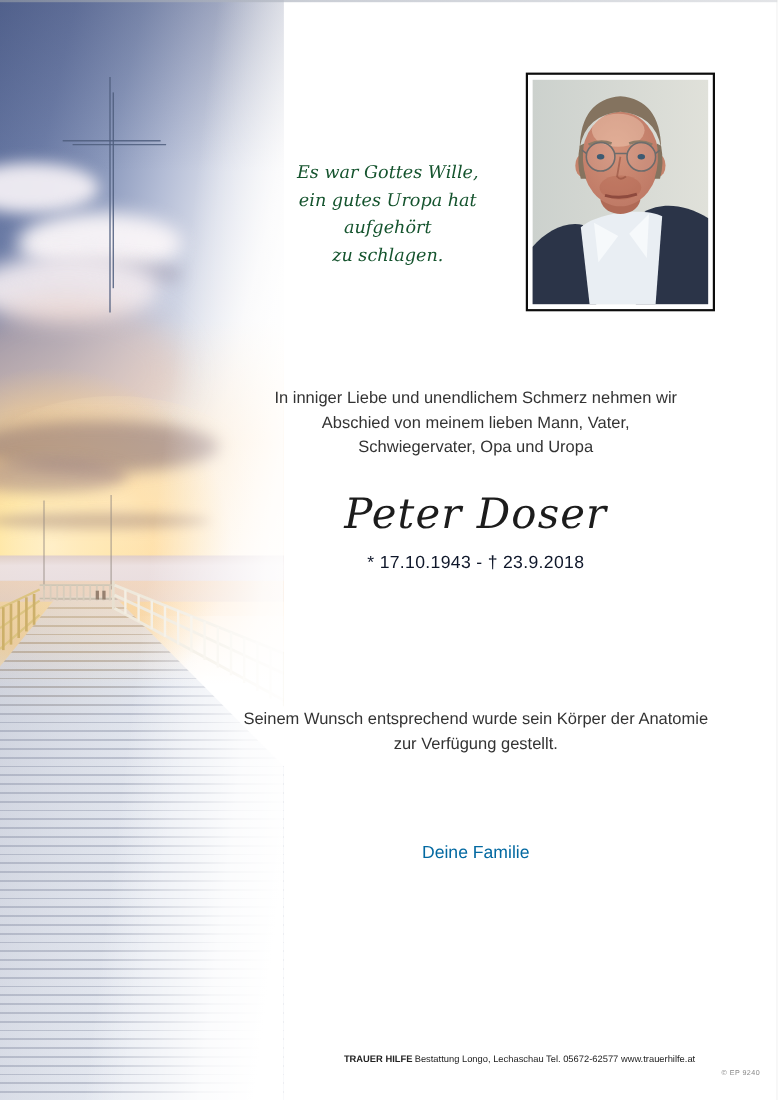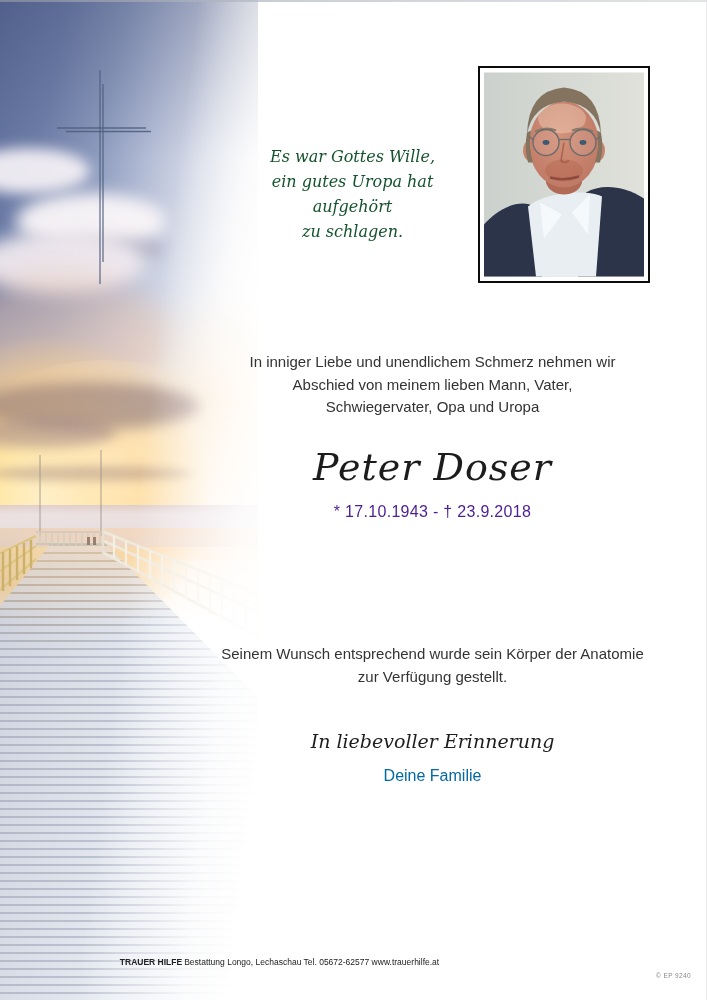--- a/index.html
+++ b/index.html
@@ -51,28 +51,28 @@
   .photo-frame svg{display:block;width:160px;height:205px;}
 
   
   .verse{position:absolute;left:240px;top:144px;width:225px;text-align:center;
          font-family:"DejaVu Serif",serif;font-style:italic;font-size:16px;line-height:25px;color:#14532d;}
   .tc{position:absolute;left:215px;width:435px;text-align:center;}
   .intro{top:351px;font-size:15px;line-height:22.5px;color:#333;}
   .herrn{top:429px;font-size:13.5px;color:#333;}
   .name{top:445px;font-family:"DejaVu Serif",serif;font-style:italic;font-weight:400;
         font-size:38px;letter-spacing:1px;color:#1c1c1c;margin:0;}
-  .dates{top:503px;font-size:16px;letter-spacing:.3px;color:#4c1d95;}
+  .dates{top:503px;font-size:16px;letter-spacing:.3px;color:#0f172a;}
   .age{top:542px;font-size:15px;line-height:23px;color:#333;}
   .anatomy{top:642px;font-size:15px;line-height:23px;color:#333;}
   .remember{top:730px;font-family:"DejaVu Serif",serif;font-style:italic;font-size:19px;color:#1e1e1e;}
   .family{top:767px;font-size:16px;color:#0369a1;}
   .line{display:block;}
   .footer{position:absolute;left:120px;top:957px;width:620px;text-align:left;font-size:8.5px;color:#222;}
-  .footer{left:0;width:559px;text-align:center;}
+  .footer{left:0;width:632px;text-align:right;}
   .footer b{margin-right:2px;}
   .print-code{position:absolute;left:656px;top:972px;font-size:6.5px;color:#8a8a8a;letter-spacing:.4px;}
 </style>
 </head>
 <body>
 
 <div class="page">
 
   <div class="artwork">
     <div class="sky"></div>
@@ -229,21 +229,20 @@
 
   <h1 class="tc name">Peter Doser</h1>
   <div class="tc dates">* 17.10.1943 - † 23.9.2018</div>
 
 
   <div class="tc anatomy">
     <span class="line">Seinem Wunsch entsprechend wurde sein Körper der Anatomie</span>
     <span class="line">zur Verfügung gestellt.</span>
   </div>
 
-  <div class="tc remember">In liebevoller Erinnerung</div>
   <div class="tc family">Deine Familie</div>
 
   <div class="footer">
     <b>TRAUER HILFE</b><span>Bestattung Longo, Lechaschau Tel. 05672-62577 www.trauerhilfe.at</span>
   </div>
   <div class="print-code">© EP 9240</div>
 
   <div class="scan-top"></div>
   <div class="scan-right"></div>
 </div>

